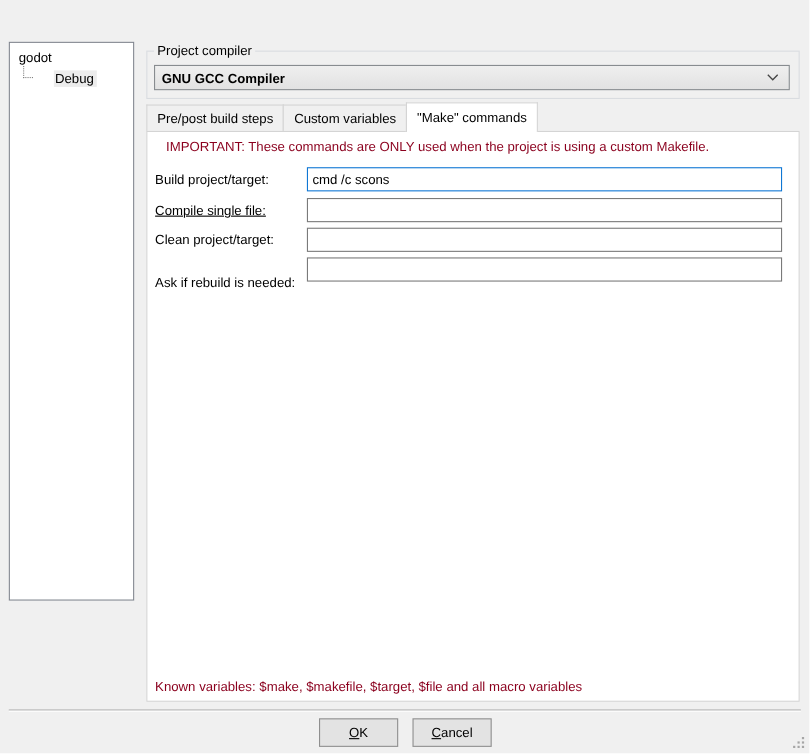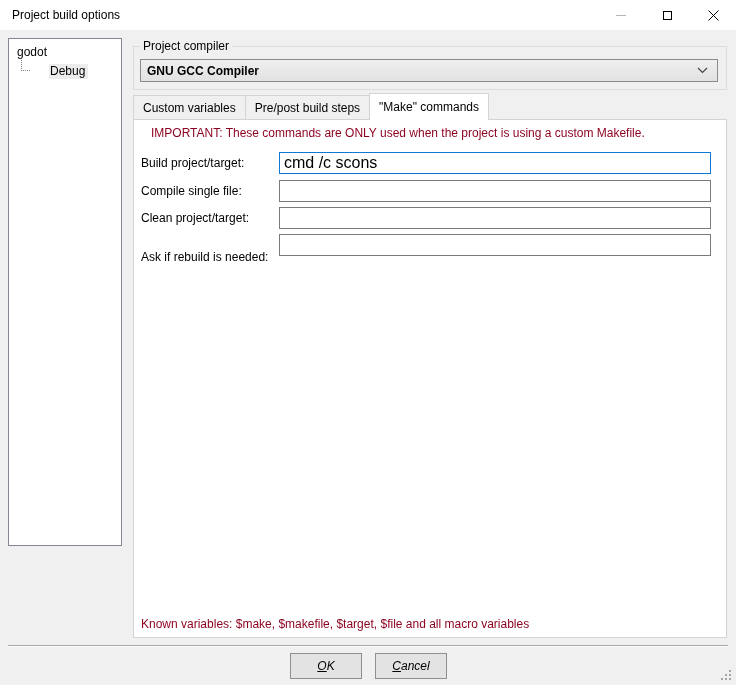--- a/index.html
+++ b/index.html
@@ -57,64 +57,47 @@
   
   .tab-panel {
     position:absolute; left:133px; top:119px; width:594px; height:519px;
     background:#fff; border:1px solid #d4d4d4; z-index:2;
   }
   .warning-text { position:absolute; left:7px; top:6px;margin-left:10px; }
   .field-label { position:absolute; left:7px; height:16px; line-height:16px; }
   .field-input {
     position:absolute; left:145px; width:432px; height:22px;
     border:1px solid #7a7a7a; background:#fff; font-family:"Liberation Sans", sans-serif;
-    font-size:16px; padding:0 4px; color:#000; outline:none;
+    font-size:12px; padding:0 4px; color:#000; outline:none;
   }
   .field-input.focused { border:1px solid #0f77d4; }
   .footnote-text { position:absolute; left:7px; bottom:6px; }
   .red-text { color:#8b001e; }
   
   .divider {
     position:absolute; left:8px; top:645px; width:720px; height:2px;
     border-top:1px solid #a6a6a6; border-bottom:1px solid #ffffff;
   }
   .footer-btn {
     position:absolute; top:653px; width:72px; height:26px;
     background:#e3e3e3; border:1px solid #8f8f8f;
     font-family:"Liberation Sans", sans-serif; font-size:12px; color:#000;
-    display:flex; align-items:center; justify-content:center; cursor:default;font-style:italic;
+    display:flex; align-items:center; justify-content:center; cursor:default;
   }
   .btn-ok { left:290px; }
   .btn-cancel { left:375px; }
   .btn-label { display:block; }
   .btn-label::first-letter { text-decoration:underline; }
   .resize-grip { position:absolute; right:4px; bottom:4px; }
 </style>
 </head>
 <body>
 
 <div class="window">
 
-  <div class="titlebar">
-    <span class="title-text">Project build options</span>
-    <div class="caption-buttons">
-      <div class="cap-btn">
-        <span class="glyph-min"></span>
-      </div>
-      <div class="cap-btn">
-        <span class="glyph-max"></span>
-      </div>
-      <div class="cap-btn">
-        <svg width="11" height="11" viewBox="0 0 11 11">
-          <line x1="0.5" y1="0.5" x2="10.5" y2="10.5" stroke="#000" stroke-width="1"></line>
-          <line x1="10.5" y1="0.5" x2="0.5" y2="10.5" stroke="#000" stroke-width="1"></line>
-        </svg>
-      </div>
-    </div>
-  </div>
 
   <div class="tree-panel">
     <div class="tree-root">
       <span>godot</span>
     </div>
     <div class="tree-child-row">
       <span class="tree-connector"></span>
       <span class="tree-child-label">Debug</span>
     </div>
   </div>
@@ -124,37 +107,37 @@
     <div class="combobox">
       <span class="combobox-value">GNU GCC Compiler</span>
       <svg class="combobox-chevron" width="11" height="7" viewBox="0 0 11 7">
         <polyline points="1,1 5.5,5.5 10,1" fill="none" stroke="#444" stroke-width="1.2"></polyline>
       </svg>
     </div>
   </div>
 
   <div class="tabs">
     <div class="tab">
-      <span>Custom variables</span>
+      <span>Pre/post build steps</span>
     </div>
     <div class="tab">
-      <span>Pre/post build steps</span>
+      <span>Custom variables</span>
     </div>
     <div class="tab active">
       <span>"Make" commands</span>
     </div>
   </div>
 
   <div class="tab-panel">
     <div class="warning-text red-text">IMPORTANT: These commands are ONLY used when the project is using a custom Makefile.</div>
 
     <label class="field-label" style="top:35px;">Build project/target:</label>
     <input class="field-input focused" style="top: 32px;" type="text" value="cmd /c scons">
 
-    <label class="field-label" style="top:63px;">Compile single file:</label>
+    <label class="field-label" style="top:63px;text-decoration:underline;">Compile single file:</label>
     <input class="field-input" style="top: 60px;" type="text" value="">
 
     <label class="field-label" style="top:90px;">Clean project/target:</label>
     <input class="field-input" style="top: 87px;" type="text" value="">
 
     <label class="field-label" style="top:129px;">Ask if rebuild is needed:</label>
     <input class="field-input" style="top: 114px;" type="text" value="">
 
     <div class="footnote-text red-text">Known variables: $make, $makefile, $target, $file and all macro variables</div>
   </div>

